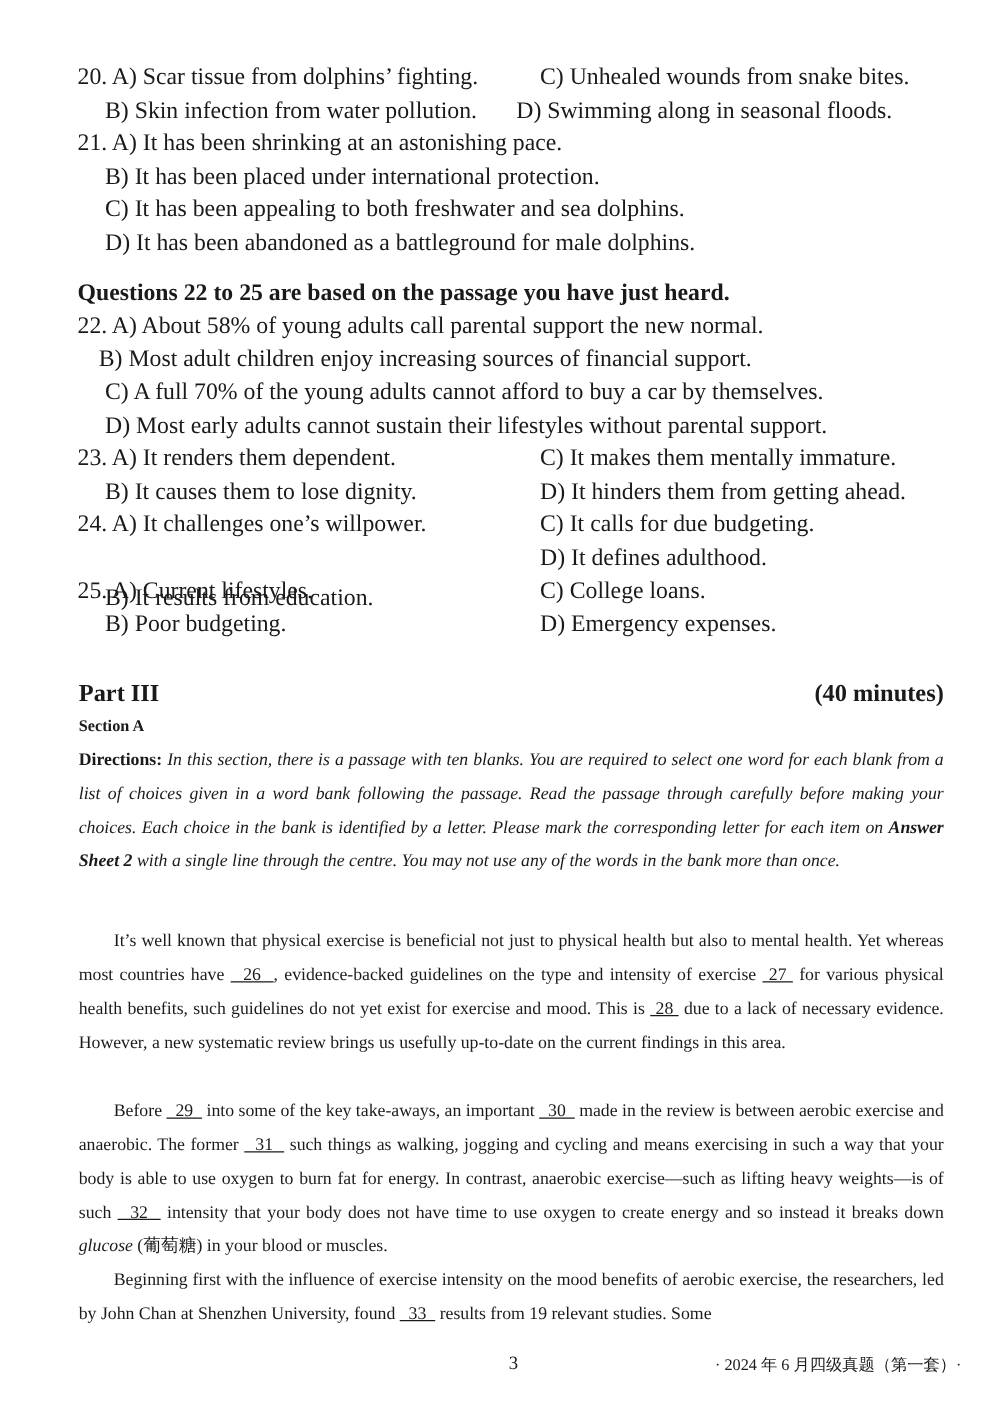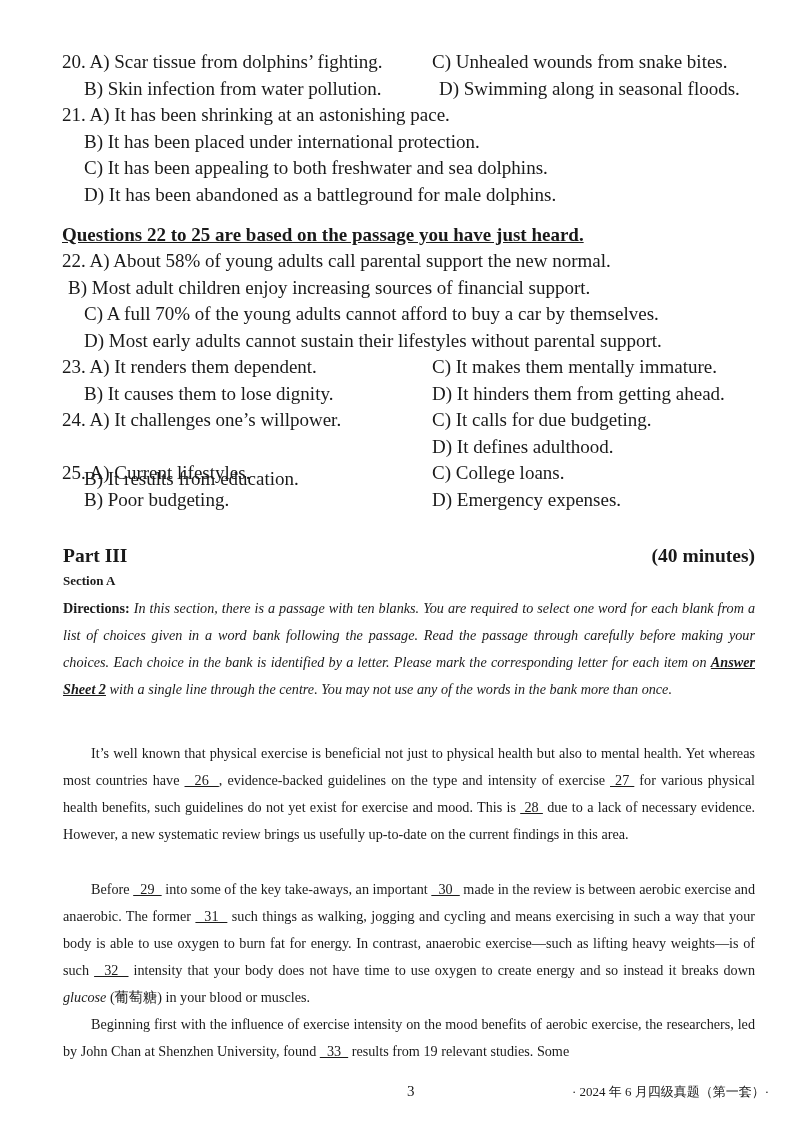--- a/index.html
+++ b/index.html
@@ -1,50 +1,50 @@
 <!DOCTYPE html>
 <html><head>
 <meta charset="utf-8">
 <style>
   html, body { margin: 0; padding: 0; }
   body {
     width: 800px; height: 1136px; background: #ffffff; position: relative; overflow: hidden;
     font-family: "Liberation Serif", "DejaVu Serif", serif; color: #1a1a1a;
   }
   .line { position: absolute; font-size: 19px; line-height: 18px; white-space: nowrap; }
-  .bold { font-weight: bold; text-decoration: underline; }
+  .bold { font-weight: bold; }
   .part-row { position: absolute; top: 545px; left: 63px; width: 692px; height: 26px; font-weight: bold; font-size: 19.5px; }
   .part-row span { position: absolute; top: 0; }
   .section-a { position: absolute; top: 573px; left: 63px; font-weight: bold; font-size: 13px; }
   .para { position: absolute; left: 63px; width: 692px; font-size: 14.2px; line-height: 27px; text-align: justify; }
   .para p { margin: 0; }
   .indent { text-indent: 28px; }
   .dir-label { font-weight: bold; font-style: normal; }
   .dir-text { font-style: italic; }
   .blank { text-decoration: underline; white-space: pre; }
   .footer-page { position: absolute; top: 1083px; left: 407px; font-size: 15px; }
   .footer-right { position: absolute; top: 1083px; left: 572px; font-size: 13px; }
 </style>
 </head>
 <body>
 
 <div class="line" style="top:53px;left:62px;"><span>20.</span> <span>A) Scar tissue from dolphins’ fighting.</span></div>
 <div class="line" style="top:53px;left:432px;">C) Unhealed wounds from snake bites.</div>
 <div class="line" style="top:80px;left:84px;">B) Skin infection from water pollution.</div>
-<div class="line" style="top:80px;left:439px;text-align:center;">D) Swimming along in seasonal floods.</div>
+<div class="line" style="top:80px;left:413px;text-align:center;">D) Swimming along in seasonal floods.</div>
 
 <div class="line" style="top:106px;left:62px;"><span>21.</span> <span>A) It has been shrinking at an astonishing pace.</span></div>
 <div class="line" style="top:133px;left:84px;">B) It has been placed under international protection.</div>
 <div class="line" style="top:159px;left:84px;">C) It has been appealing to both freshwater and sea dolphins.</div>
 <div class="line" style="top:186px;left:84px;">D) It has been abandoned as a battleground for male dolphins.</div>
 
 <div class="line bold" style="top:226px;left:62px;">Questions 22 to 25 are based on the passage you have just heard.</div>
 
 <div class="line" style="top:252px;left:62px;"><span>22.</span> <span>A) About 58% of young adults call parental support the new normal.</span></div>
-<div class="line" style="top:279px;left:68px;">B) Most adult children enjoy increasing sources of financial support.</div>
+<div class="line" style="top:279px;left:79px;">B) Most adult children enjoy increasing sources of financial support.</div>
 <div class="line" style="top:305px;left:84px;">C) A full 70% of the young adults cannot afford to buy a car by themselves.</div>
 <div class="line" style="top:332px;left:84px;">D) Most early adults cannot sustain their lifestyles without parental support.</div>
 
 <div class="line" style="top:358px;left:62px;"><span>23.</span> <span>A) It renders them dependent.</span></div>
 <div class="line" style="top:358px;left:432px;">C) It makes them mentally immature.</div>
 <div class="line" style="top:385px;left:84px;">B) It causes them to lose dignity.</div>
 <div class="line" style="top:385px;left:432px;">D) It hinders them from getting ahead.</div>
 
 <div class="line" style="top:411px;left:62px;"><span>24.</span> <span>A) It challenges one’s willpower.</span></div>
 <div class="line" style="top:411px;left:432px;">C) It calls for due budgeting.</div>

